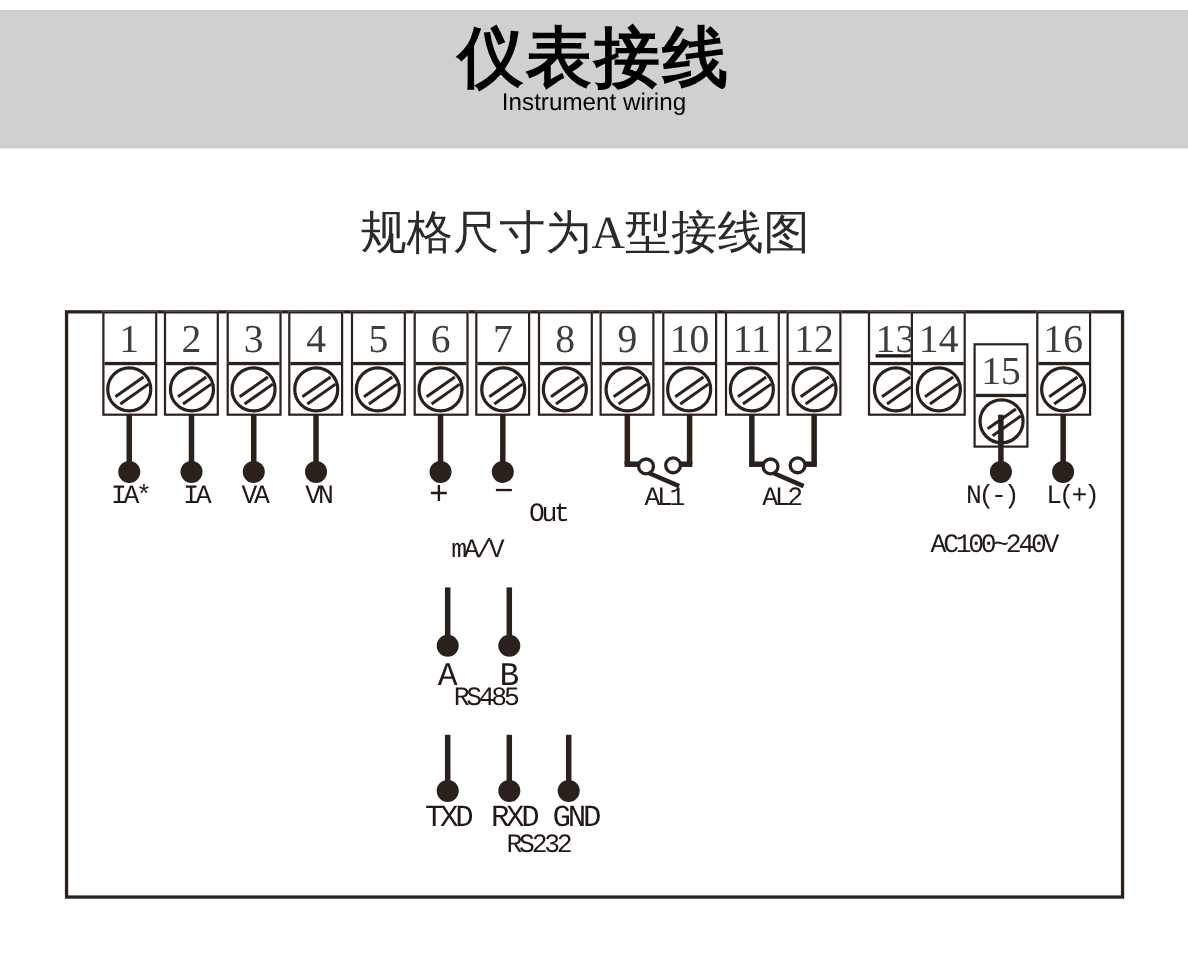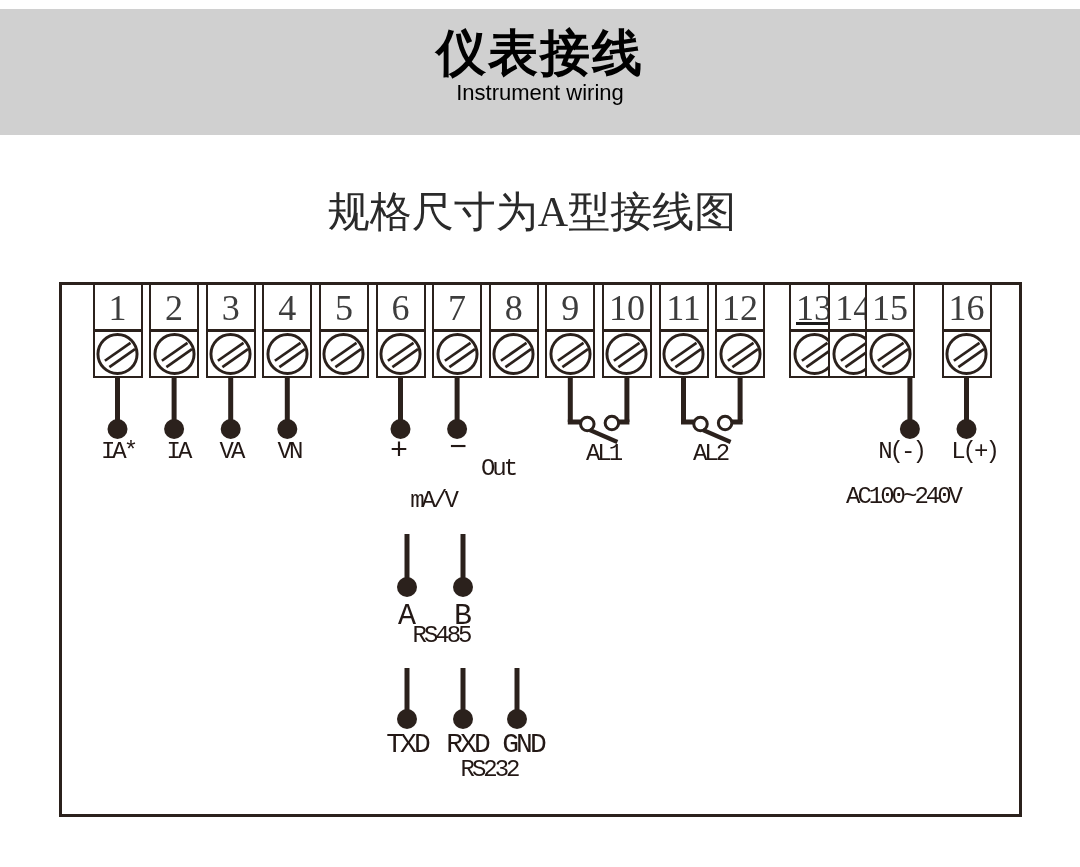--- a/index.html
+++ b/index.html
@@ -4,21 +4,21 @@
 <style>
   * { margin:0; padding:0; box-sizing:border-box; }
   html,body { background:#ffffff; }
   .page {
     position:relative; width:1080px; height:867px; background:#fff; overflow:hidden;
     font-family:"Liberation Sans","DejaVu Sans",sans-serif; color:#1a1a1a;
   }
   
   .banner { position:absolute; left:0; top:9px; width:1080px; height:126px; text-align:center; }
   .banner-cn {
-    padding-top:12px; font-size:50px; line-height:64px; font-weight:bold; color:#000;
+    padding-top:12px; font-size:60px; line-height:64px; font-weight:bold; color:#000;
     letter-spacing:2px; font-family:"Liberation Sans","DejaVu Sans",sans-serif;
   }
   .banner-en { font-size:22px; line-height:27px; margin-top:-6px; color:#000; }
   
   .diagram-title {
     position:absolute; top:188px; left:0; width:1064px; text-align:center;
     font-size:42px; line-height:48px; color:#2a2a2a;
     font-family:"Liberation Serif","DejaVu Serif",serif;
   }
   
@@ -176,21 +176,21 @@
       </div>
       <div class="terminal" style="left: 828.3px;">
         <div class="t-num">14</div>
         <div class="t-div"></div>
         <svg width="45" height="44" viewBox="0 0 45 45" class="t-screw">
           <circle cx="22.5" cy="22.5" r="20" fill="none" stroke="#2b211c" stroke-width="3"></circle>
           <line x1="9.6" y1="29.4" x2="35.8" y2="11" stroke="#2b211c" stroke-width="2.8"></line>
           <line x1="14.2" y1="36" x2="40.4" y2="17.6" stroke="#2b211c" stroke-width="2.8"></line>
         </svg>
       </div>
-      <div class="terminal" style="left: 865px;">
+      <div class="terminal" style="left: 885px; margin-top: 29px;">
         <div class="t-num">15</div>
         <div class="t-div"></div>
         <svg width="45" height="44" viewBox="0 0 45 45" class="t-screw">
           <circle cx="22.5" cy="22.5" r="20" fill="none" stroke="#2b211c" stroke-width="3"></circle>
           <line x1="9.6" y1="29.4" x2="35.8" y2="11" stroke="#2b211c" stroke-width="2.8"></line>
           <line x1="14.2" y1="36" x2="40.4" y2="17.6" stroke="#2b211c" stroke-width="2.8"></line>
         </svg>
       </div>
       <div class="terminal" style="left: 941.5px;">
         <div class="t-num">16</div>

